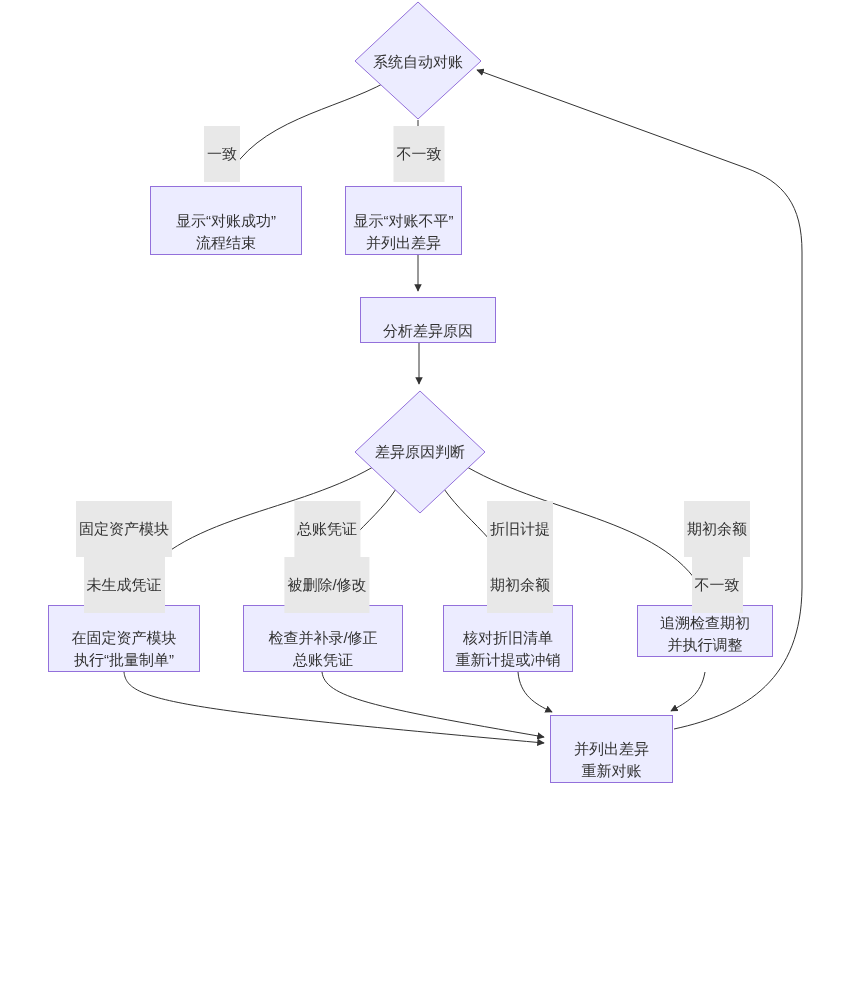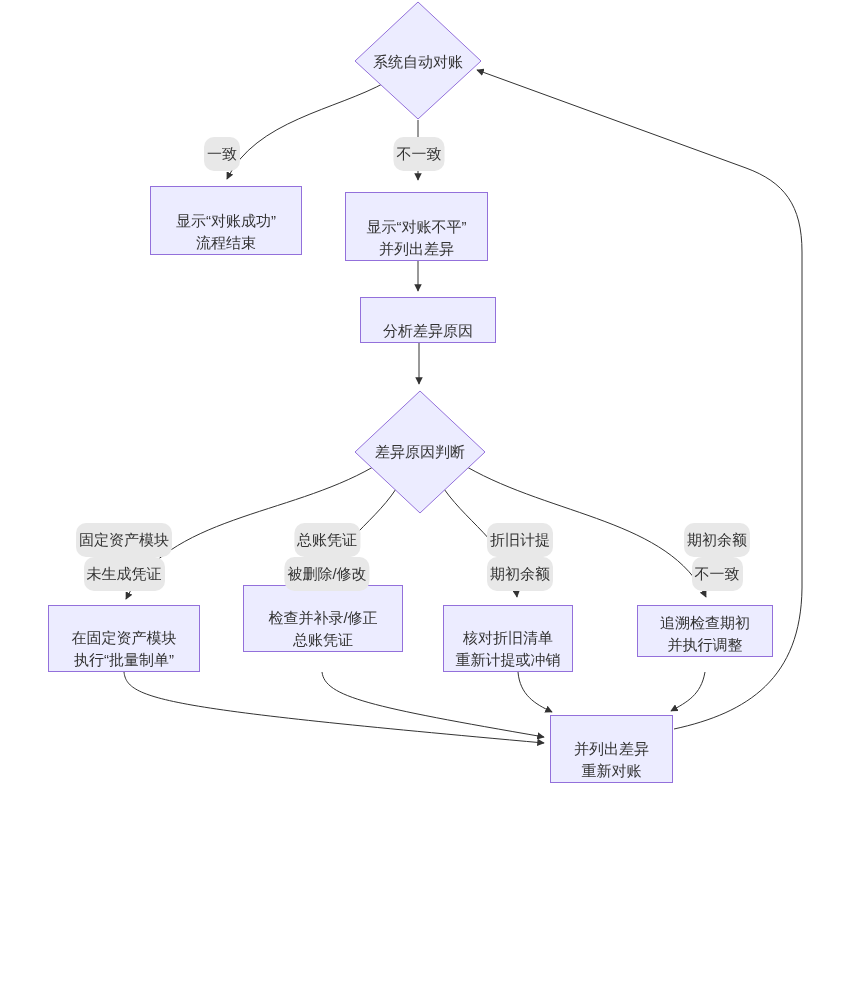--- a/index.html
+++ b/index.html
@@ -65,23 +65,22 @@
     transform: translate(-50%, -50%);
     display: flex;
     flex-direction: column;
     align-items: center;
     font-size: 15px;
     line-height: 20px;
     color: var(--text-color);
   }
   .edge-label span {
     background: var(--edge-label-bg);
-    padding: 7px 3px;
+    padding: 18px 3px;
     white-space: nowrap;
-    border-radius: 10px;
   }
 </style>
 </head>
 <body>
 
 <div class="canvas">
 
   <svg class="edges" width="867" height="1000" viewBox="0 0 867 1000">
     <defs>
       <marker id="arrow" viewBox="0 0 10 10" refX="9" refY="5" markerWidth="7.5" markerHeight="7.5" orient="auto-start-reverse">
@@ -108,35 +107,35 @@
   </svg>
 
   <div class="diamond-label" style="left:418px;top:62px">系统自动对账</div>
   <div class="diamond-label" style="left:420px;top:452px">差异原因判断</div>
 
   <div class="node" style="left:150px;top:186px;width:152px;height:69px">
     <span>显示“对账成功”</span>
     <span>流程结束</span>
   </div>
 
-  <div class="node" style="left:345px;top:192px;width:143px;height:69px">
+  <div class="node" style="left:345px;top:186px;width:117px;height:69px">
     <span>显示“对账不平”</span>
     <span>并列出差异</span>
   </div>
 
   <div class="node" style="left:360px;top:297px;width:136px;height:46px">
     <span>分析差异原因</span>
   </div>
 
   <div class="node" style="left:48px;top:605px;width:152px;height:67px">
     <span>在固定资产模块</span>
     <span>执行“批量制单”</span>
   </div>
 
-  <div class="node" style="left:243px;top:585px;width:160px;height:67px">
+  <div class="node" style="left:243px;top:605px;width:160px;height:67px">
     <span>检查并补录/修正</span>
     <span>总账凭证</span>
   </div>
 
   <div class="node" style="left:443px;top:605px;width:130px;height:67px">
     <span>核对折旧清单</span>
     <span>重新计提或冲销</span>
   </div>
 
   <div class="node" style="left:637px;top:605px;width:136px;height:52px">

